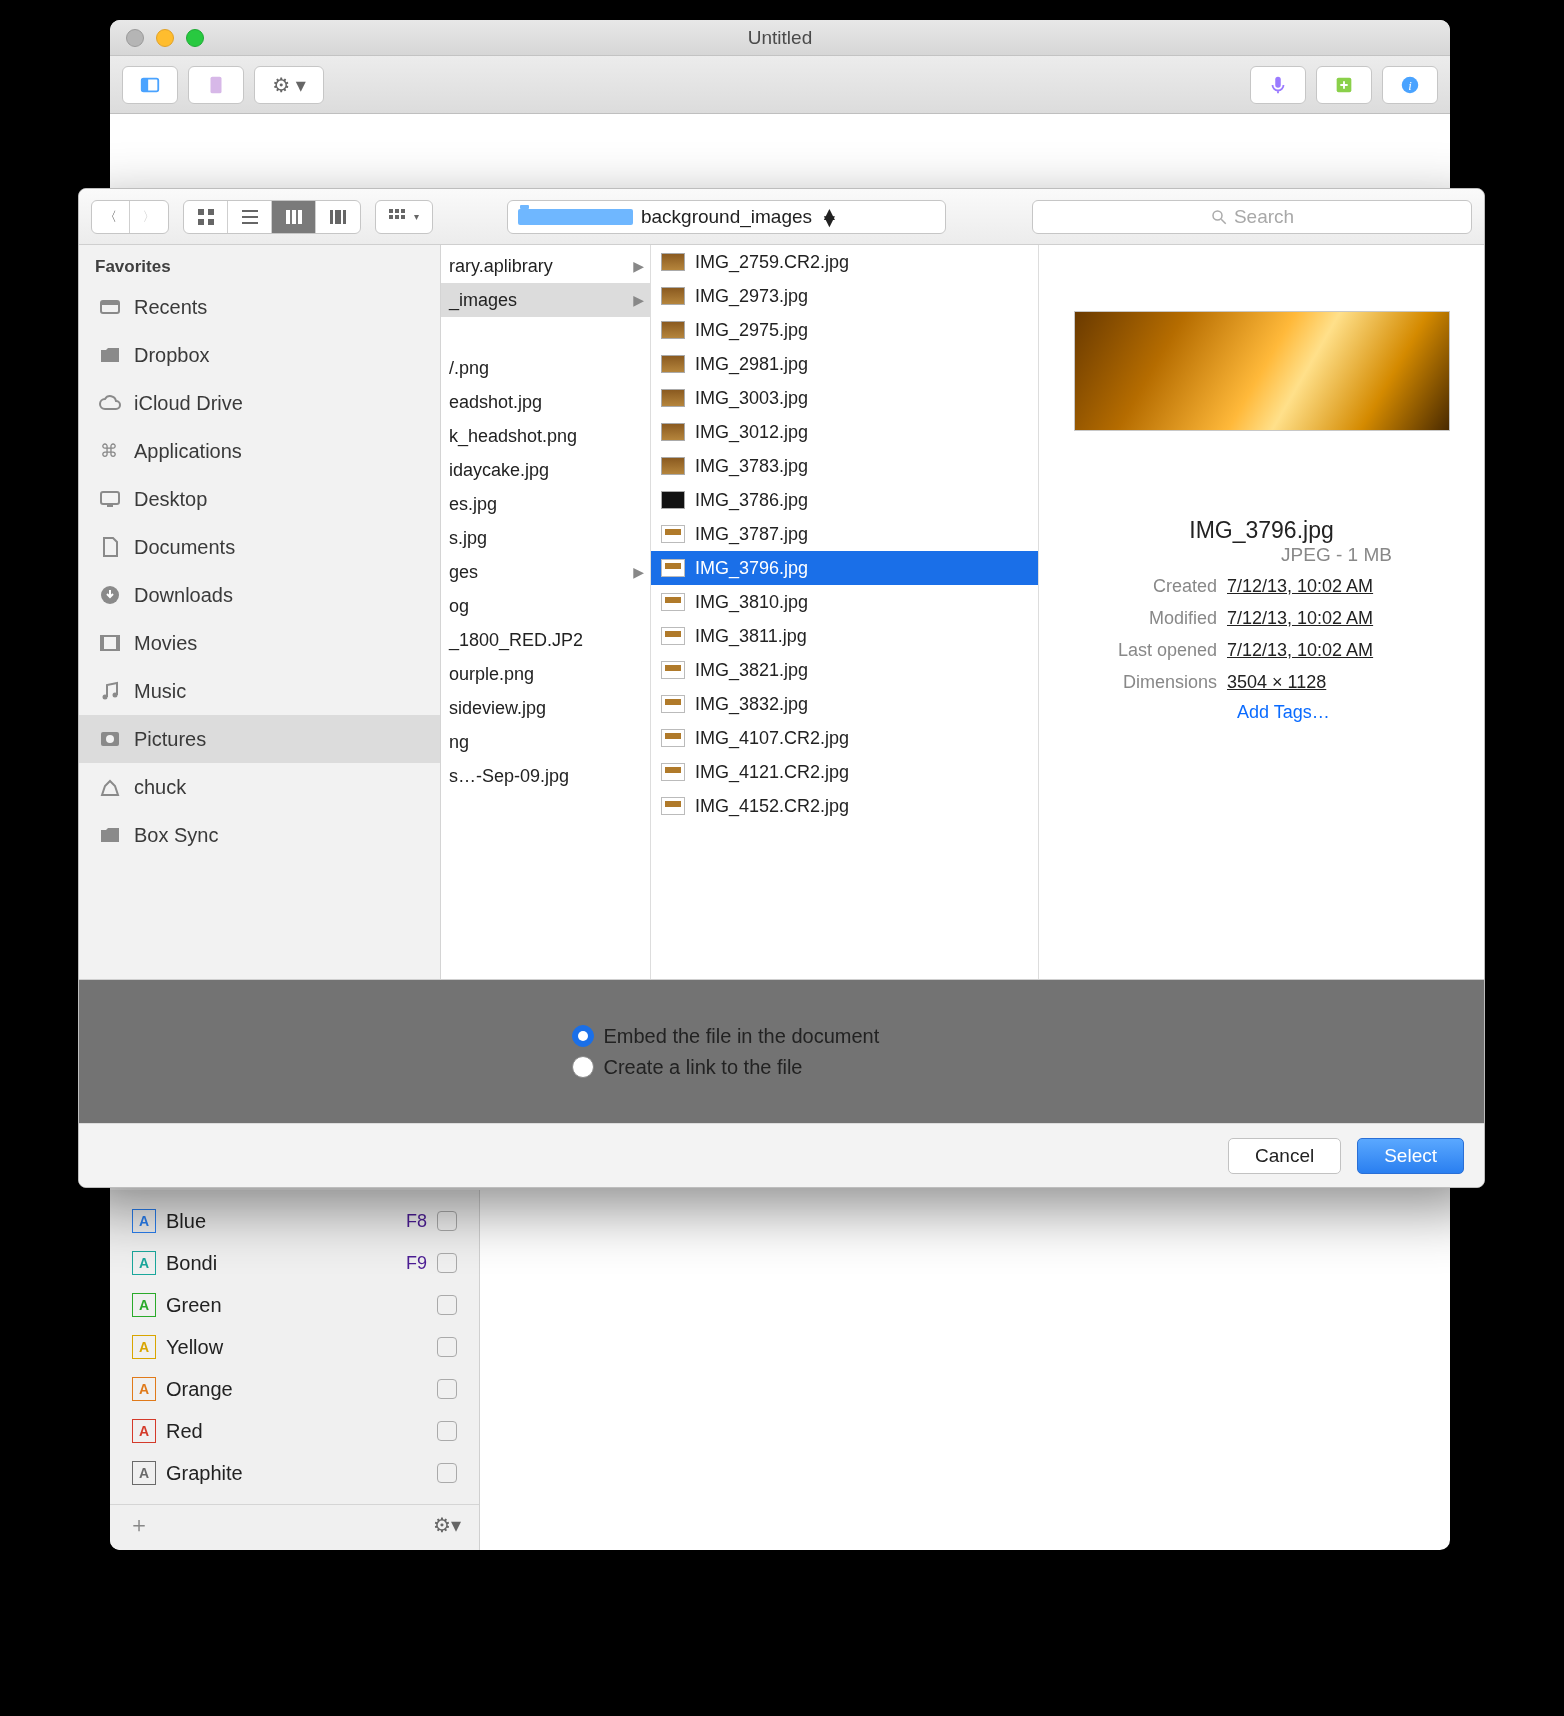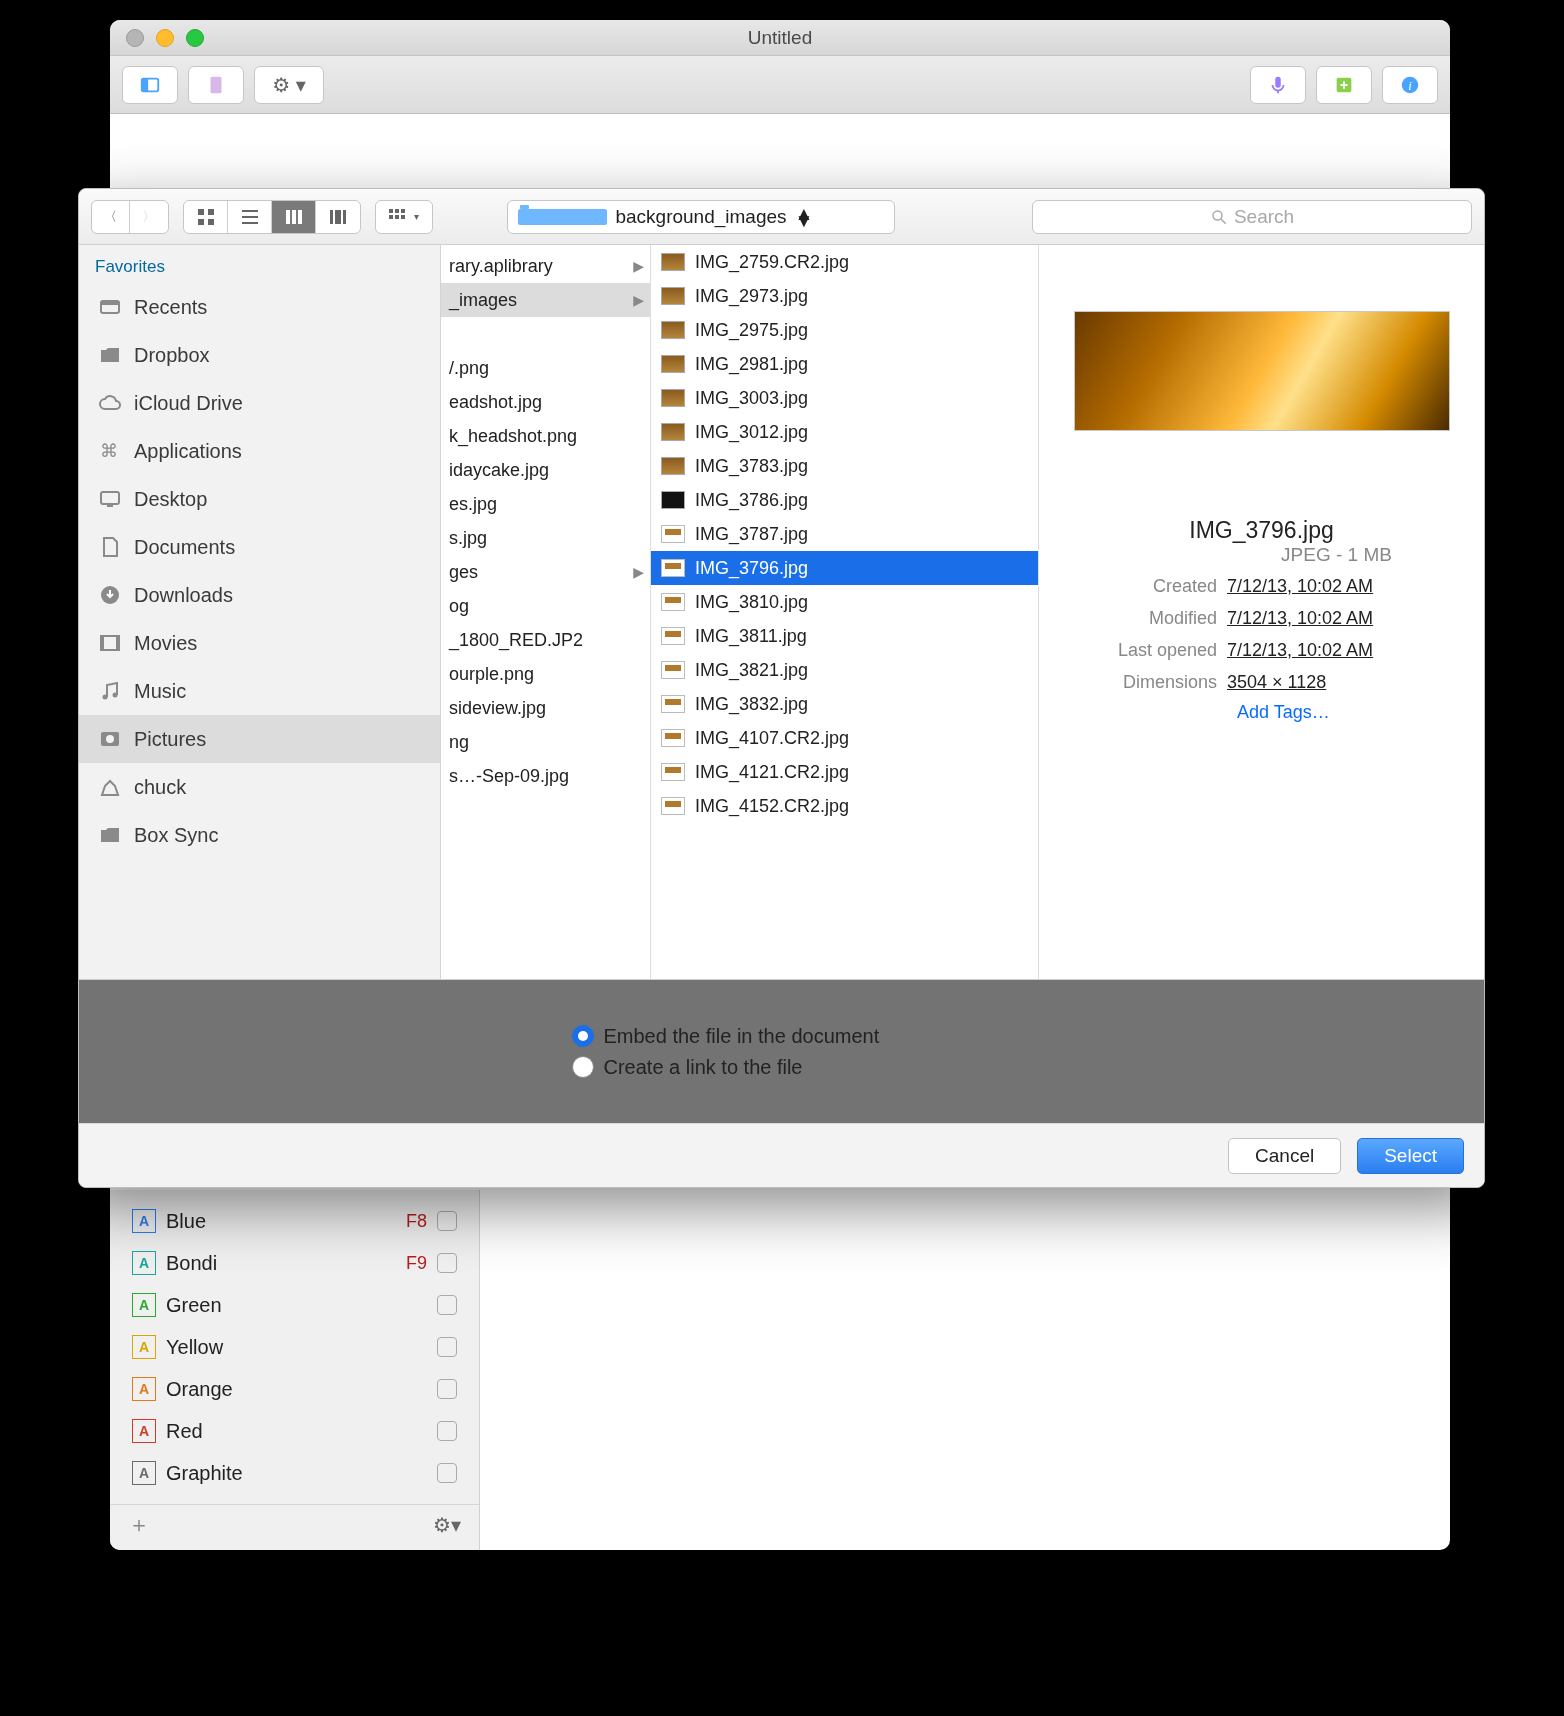--- a/index.html
+++ b/index.html
@@ -44,21 +44,21 @@
   .pt-btn svg{width:22px;height:22px;}
   .pt-right { margin-left:auto; display:flex; gap:10px; }
   .parent-sidebar {
     position:absolute; left:0; top:1170px; width:370px; bottom:0;
     background:#f0f0f0; border-right:1px solid #d0d0d0;
     padding:10px 0;
   }
   .style-row { display:flex; align-items:center; height:42px; padding:0 22px; gap:10px; }
   .style-swatch { width:24px;height:24px;border:1px solid;display:flex;align-items:center;justify-content:center;font-size:14px;font-weight:600; }
   .style-label { flex:1; font-size:20px; color:#222; }
-  .style-key { color:#b91c1c; font-size:18px; }
+  .style-key { color:#4c1d95; font-size:18px; }
   .style-check { width:20px;height:20px;border:1px solid #aaa;border-radius:4px; }
   .sidebar-footer { position:absolute; bottom:6px; left:0; right:0; height:40px; display:flex; align-items:center; padding:0 18px; border-top:1px solid #d5d5d5; }
   .plus-btn { font-size:22px;color:#888; }
   .gear-btn { margin-left:auto; color:#666; font-size:20px; }
 
   .sheet {
     position:absolute; left:78px; top:188px; width:1407px; height:1000px;
     background:#f6f6f6; border:1px solid #bdbdbd; border-radius:8px;
     box-shadow:0 20px 60px rgba(0,0,0,0.45);
     display:flex; flex-direction:column;
@@ -70,29 +70,29 @@
     display:flex; align-items:center; padding:0 12px; gap:14px;
   }
   .nav-seg, .view-seg, .range-seg {
     display:flex; background:#fff; border:1px solid #c6c6c6; border-radius:6px; overflow:hidden; height:34px;
   }
   .seg-btn { width:44px;display:flex;align-items:center;justify-content:center;border-right:1px solid #cfcfcf; color:#555; }
   .seg-btn:last-child{border-right:none;}
   .seg-btn.active { background:#7a7a7a; color:#fff; }
   .nav-seg .seg-btn{width:38px;}
   .range-seg .seg-btn{width:56px;}
-  .folder-pop { width:388px;height:34px;background:#fff;border:1px solid #c6c6c6;border-radius:6px;display:flex;align-items:center;padding:0 10px;gap:8px;margin-left:60px; }
+  .folder-pop { width:439px;height:34px;background:#fff;border:1px solid #c6c6c6;border-radius:6px;display:flex;align-items:center;padding:0 10px;gap:8px;margin-left:60px; }
   .folder-icon{width:22px;height:16px;background:#6fb7ff;border-radius:2px;position:relative;}
   .folder-icon:before{content:"";position:absolute;top:-4px;left:2px;width:9px;height:4px;background:#6fb7ff;border-radius:1px;}
   .folder-pop span{flex:1;font-size:19px;color:#222;}
   .updown{display:flex;flex-direction:column;line-height:7px;color:#888;font-size:10px;}
   .search-field { flex:1;max-width:440px;height:34px;background:#fff;border:1px solid #c6c6c6;border-radius:6px;display:flex;align-items:center;justify-content:center;gap:6px;color:#a8a8a8;font-size:19px;margin-left:auto; }
   .sheet-body { flex:1; display:flex; overflow:hidden; }
   .fav-col { width:362px; background:#f2f2f2; border-right:1px solid #d4d4d4; overflow:auto; }
-  .fav-header { padding:12px 16px 6px; color:#0369a1; font-size:17px; font-weight:400; }
+  .fav-header { padding:12px 16px 6px; color:#404040; font-size:17px; font-weight:700; }
   .fav-item { height:48px; display:flex; align-items:center; gap:11px; padding:0 18px; font-size:20px; color:#3a3a3a; }
   .fav-item.selected { background:#dcdcdc; }
   .fav-icon { width:26px;height:26px;display:flex;align-items:center;justify-content:center;color:#8a8a8a; }
   .col1 { width:210px; background:#fff; border-right:1px solid #ddd; overflow:hidden; }
   .col1-row { height:34px; display:flex; align-items:center; padding:0 8px; font-size:18px; color:#222; white-space:nowrap; position:relative; }
   .col1-row.sel { background:#dcdcdc; }
   .col1-row .arrow { position:absolute; right:6px; color:#888; font-size:14px; }
   .col2 { width:388px; background:#fff; border-right:1px solid #ddd; overflow:auto; }
   .file-row { height:34px; display:flex; align-items:center; gap:10px; padding:0 10px; font-size:18px; color:#222; }
   .file-row.selected { background:#1a6fe8; color:#fff; }

